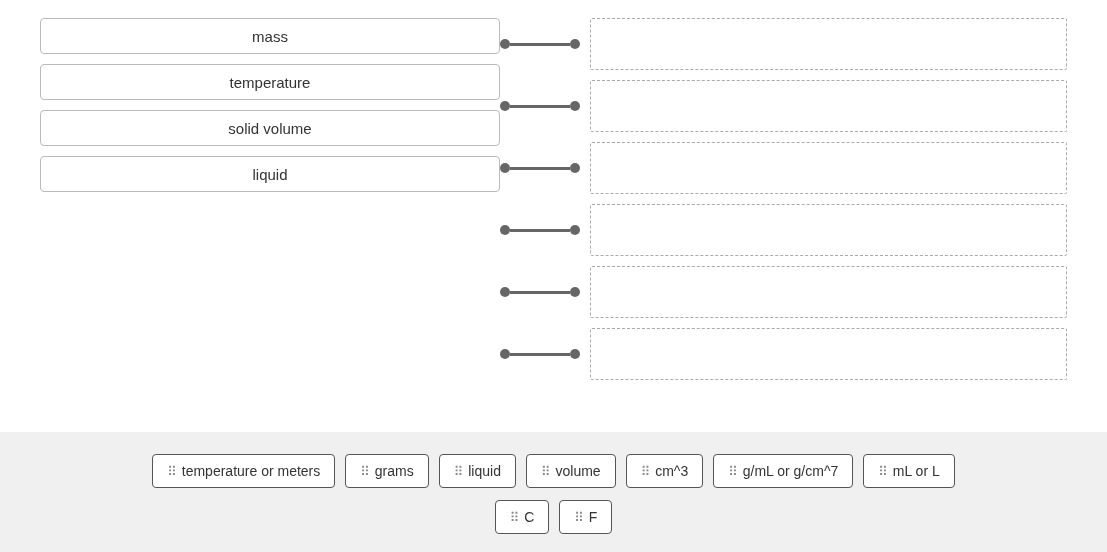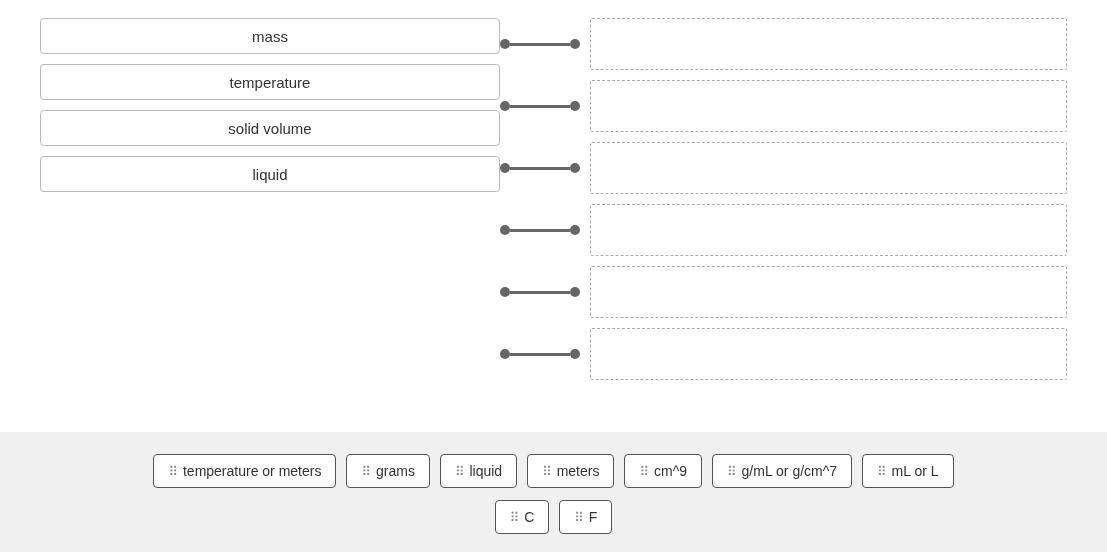--- a/index.html
+++ b/index.html
@@ -237,25 +237,25 @@
       <div class="drag-chip">
         <span class="grip-icon">⠿</span>
         <span>grams</span>
       </div>
       <div class="drag-chip">
         <span class="grip-icon">⠿</span>
         <span>liquid</span>
       </div>
       <div class="drag-chip">
         <span class="grip-icon">⠿</span>
-        <span>meters</span>
-      </div>
-      <div class="drag-chip">
-        <span class="grip-icon">⠿</span>
-        <span>cm^9</span>
+        <span>volume</span>
+      </div>
+      <div class="drag-chip">
+        <span class="grip-icon">⠿</span>
+        <span>cm^3</span>
       </div>
       <div class="drag-chip">
         <span class="grip-icon">⠿</span>
         <span>g/mL or g/cm^7</span>
       </div>
       <div class="drag-chip">
         <span class="grip-icon">⠿</span>
         <span>mL or L</span>
       </div>
     </div>

